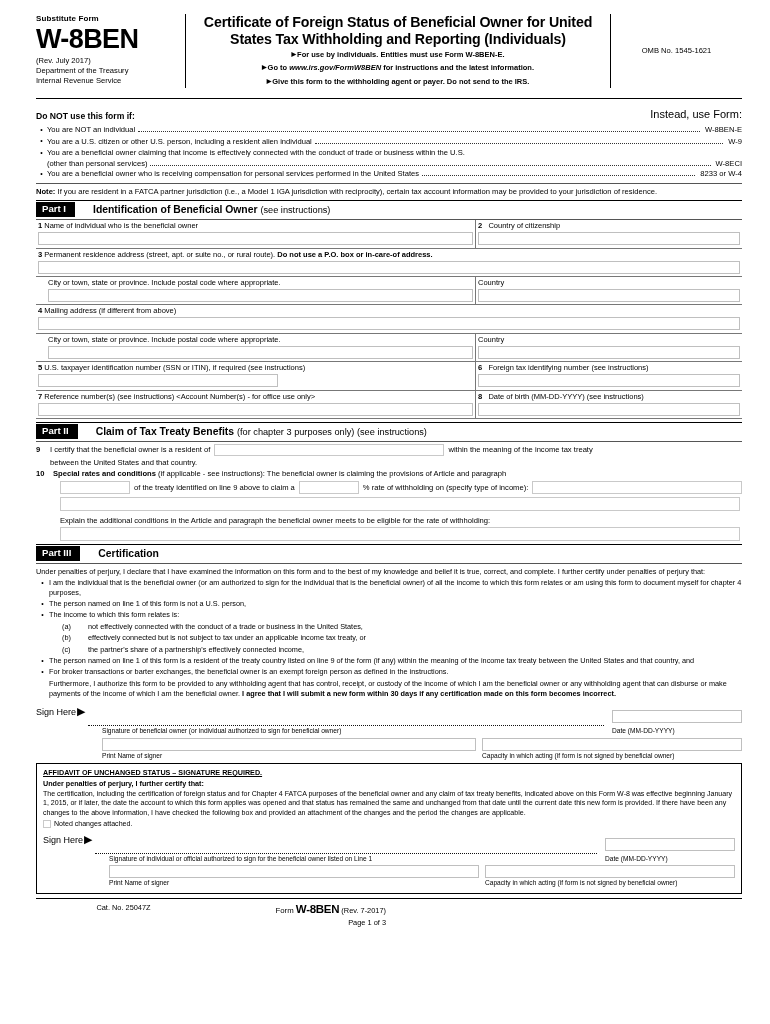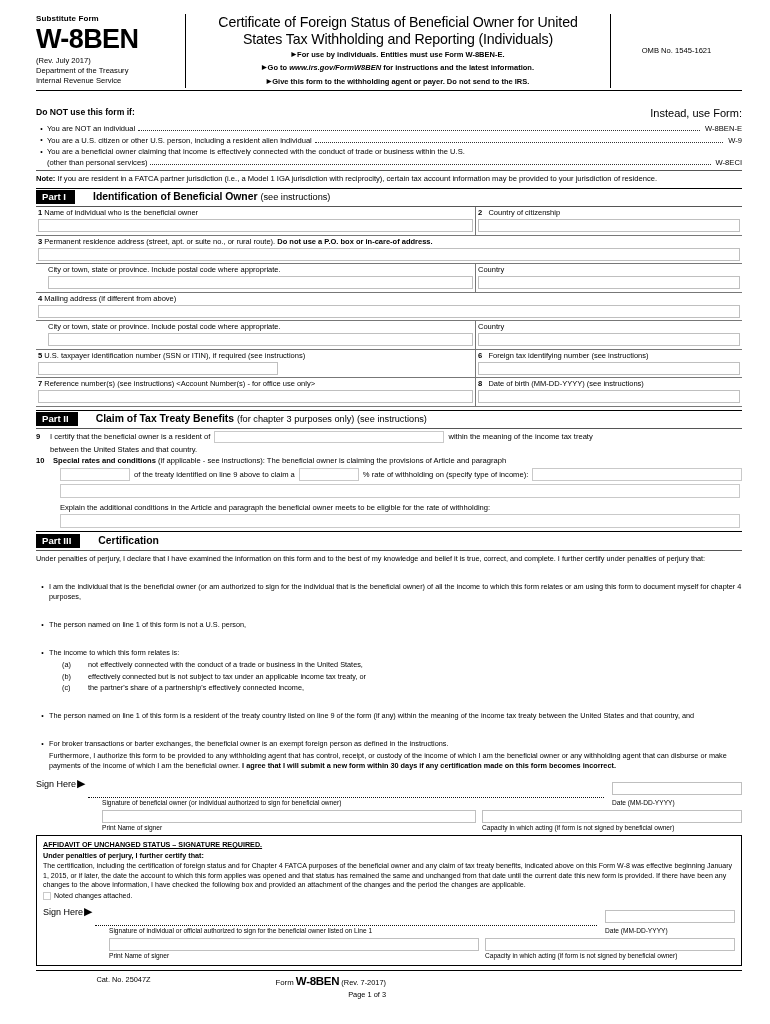--- a/index.html
+++ b/index.html
@@ -17,30 +17,30 @@
   }
   .page { position: relative; width: 770px; height: 1024px; padding: 14px 28px 0 36px; }
 
   
   .hdr { display: flex; align-items: stretch; height: 74px; }
   .hdr-left { width: 150px; padding-right: 8px; border-right: 1.2px solid #000; }
   .hdr-sub { font-size: 8px; font-weight: bold; letter-spacing: .1px; }
   .hdr-formnum { font-size: 27px; font-weight: bold; letter-spacing: -.6px; line-height: 1.05; margin-top: 1px; }
   .hdr-rev { font-size: 7.6px; margin-top: 3px; line-height: 1.32; }
   .hdr-center { flex: 1; text-align: center; padding: 0 6px; }
-  .hdr-title { font-size: 14.2px; font-weight: normal; line-height: 1.18; letter-spacing: -.15px; }
+  .hdr-title { font-size: 14.2px; font-weight: bold; line-height: 1.18; letter-spacing: -.15px; }
   .hdr-sl { font-size: 7.5px; font-weight: bold; margin-top: 2.5px; line-height: 1.42; }
   .hdr-sl i { font-style: italic; }
   .arrow-sm { font-size: 6px; vertical-align: 1.2px; margin-right: 1px; }
   .hdr-right { width: 132px; border-left: 1.2px solid #000; display: flex; align-items: center; justify-content: center; }
   .hdr-omb { font-size: 7.6px; }
 
   
-  .donot-bar { display: flex; justify-content: space-between; align-items: flex-start;
-    border-top: 1.4px solid #000; margin-top: 2px; padding-top: 16px; }
+  .donot-bar { display: flex; justify-content: space-between; align-items: flex-end;
+    border-top: 1.4px solid #000; margin-top: 10px; padding-top: 9px; }
   .donot-l { font-size: 8.6px; font-weight: bold; }
   .donot-r { font-size: 11px; font-weight: normal; }
 
   .bullets { margin-top: 2px; }
   .brow { display: flex; align-items: flex-end; padding: 1.1px 0; font-size: 7.6px; }
   .bdot { width: 11px; flex: none; text-align: center; font-size: 7px; }
   .btxt { flex: 1; }
   .bleader { flex: 1; border-bottom: 1.1px dotted #333; margin: 0 3px 2.5px 3px; min-width: 8px; }
   .bcode { flex: none; font-weight: normal; padding-left: 2px; white-space: nowrap; }
   .bsub { display: flex; align-items: baseline; padding-left: 11px; font-size: 7.6px; }
@@ -72,21 +72,21 @@
   .p2row { display: flex; align-items: center; padding: 1.5px 0 0 0; }
   .p2num { font-weight: bold; width: 14px; flex: none; }
   .p2ind { padding-left: 14px; }
   .ib { border: 1.1px solid #e3c400; outline: .8px solid #c9c9c9; outline-offset: -1.9px;
     background: #fff; height: 12.5px; display: inline-block; vertical-align: middle; margin: 0 4px; }
   .p2full { border: 1.1px solid #e3c400; outline: .8px solid #c9c9c9; outline-offset: -1.9px;
     background: #fff; height: 14px; margin: 3px 0 0 27px; }
 
   
   .cert { font-size: 7.3px; line-height: 1.38; margin-top: 3px; }
-  .cbul { display: flex; align-items: baseline; margin-top: 18px; }
+  .cbul { display: flex; align-items: baseline; margin-top: 1px; }
   .cbul .bdot { width: 13px; }
   .cabc { display: flex; margin-top: 1.5px; padding-left: 26px; }
   .cabc .k { width: 26px; flex: none; }
 
   
   .signwrap { margin-top: 5px; }
   .signrow { display: flex; align-items: flex-start; }
   .signhere { font-size: 9px; width: 52px; flex: none; padding-top: 2px; white-space: nowrap; }
   .bigarrow { font-size: 11px; line-height: 1; padding: 0 3px 0 1px; }
   .sigline { flex: 1; border-bottom: 1.3px dotted #111; height: 12px; margin-top: 10px; }
@@ -169,20 +169,26 @@
     </div>
     <div class="brow">
       <div class="bdot">•</div>
       <div class="btxt">You are a beneficial owner claiming that income is effectively connected with the conduct of trade or business within the U.S.</div>
     </div>
     <div class="bsub">
       <div style="flex:none">(other than personal services)</div>
       <div class="bleader"></div>
       <div class="bcode">W-8ECI</div>
     </div>
+    <div class="brow">
+      <div class="bdot">•</div>
+      <div class="btxt" style="flex:none">You are a beneficial owner who is receiving compensation for personal services performed in the United States</div>
+      <div class="bleader"></div>
+      <div class="bcode">8233 or W-4</div>
+    </div>
   </div>
 
   <div class="note">
     <b>Note:</b><span> If you are resident in a FATCA partner jurisdiction (i.e., a Model 1 IGA jurisdiction with reciprocity), certain tax account information may be provided to your jurisdiction of residence.</span>
   </div>
 
   <div class="partbar">
     <div class="parttag">Part I</div>
     <div class="parttitle"><span style="font-weight:bold;font-size:10.4px">Identification of Beneficial Owner</span> <span>(see instructions)</span></div>
   </div>

